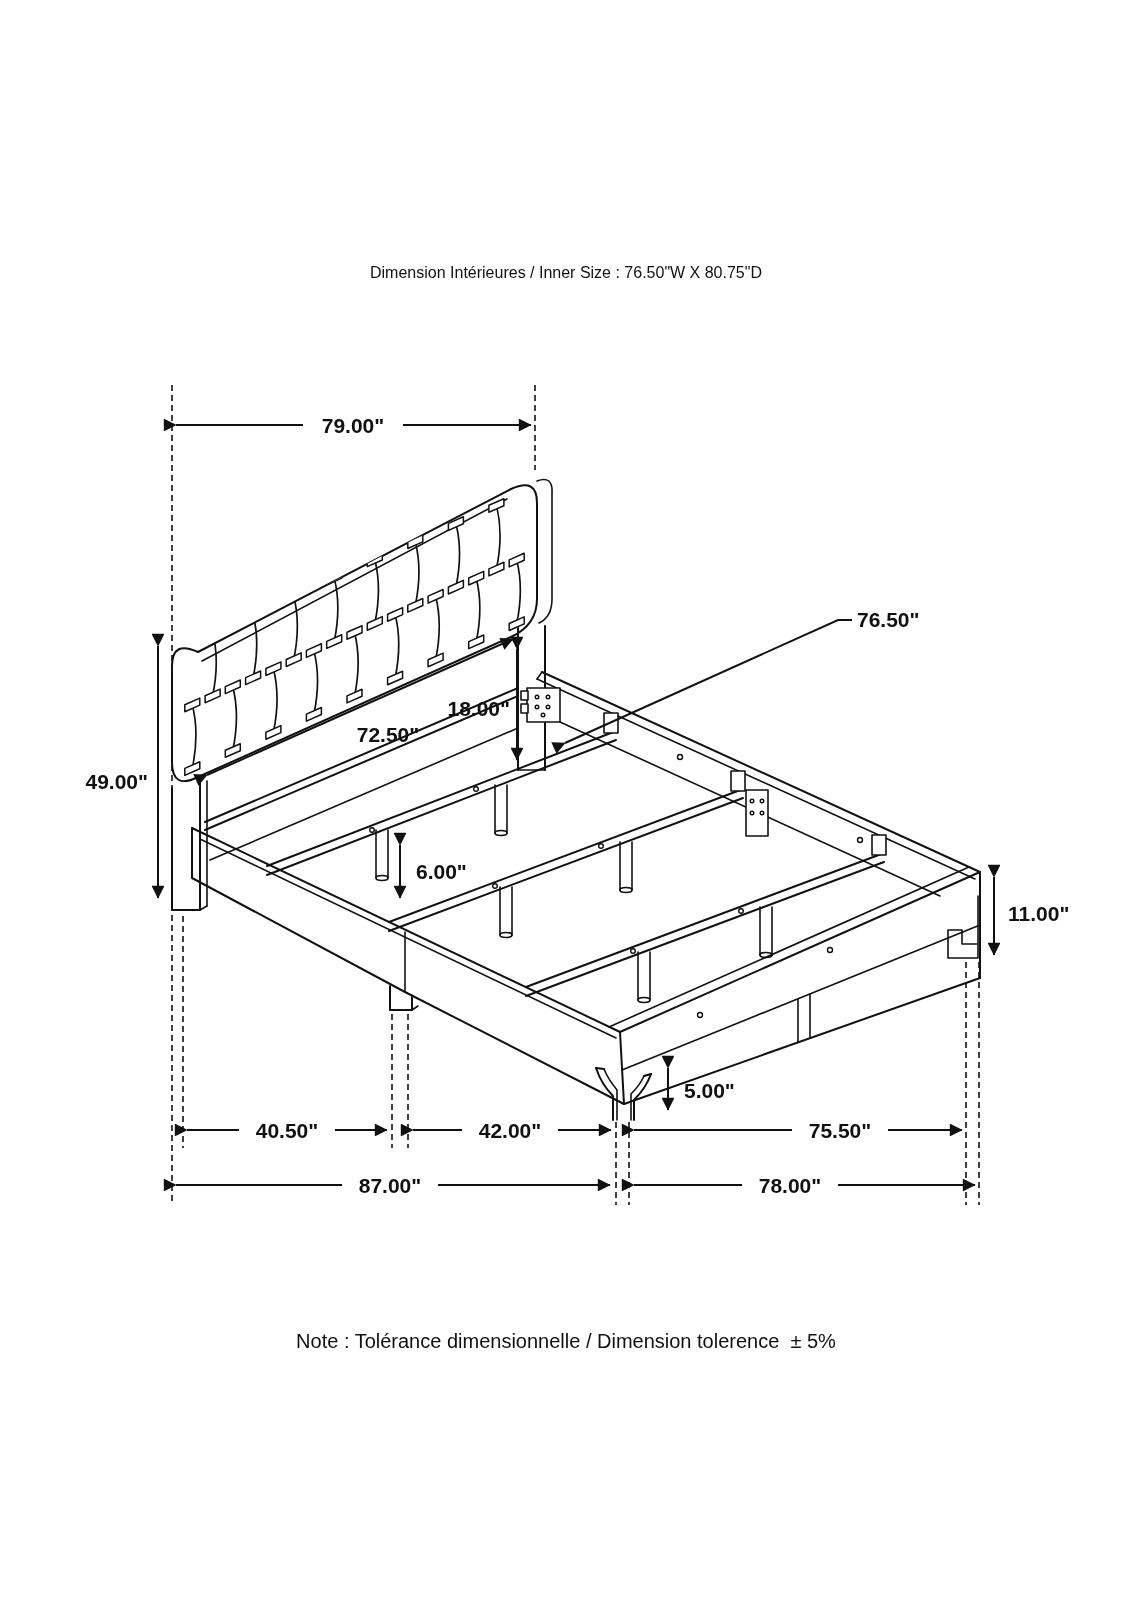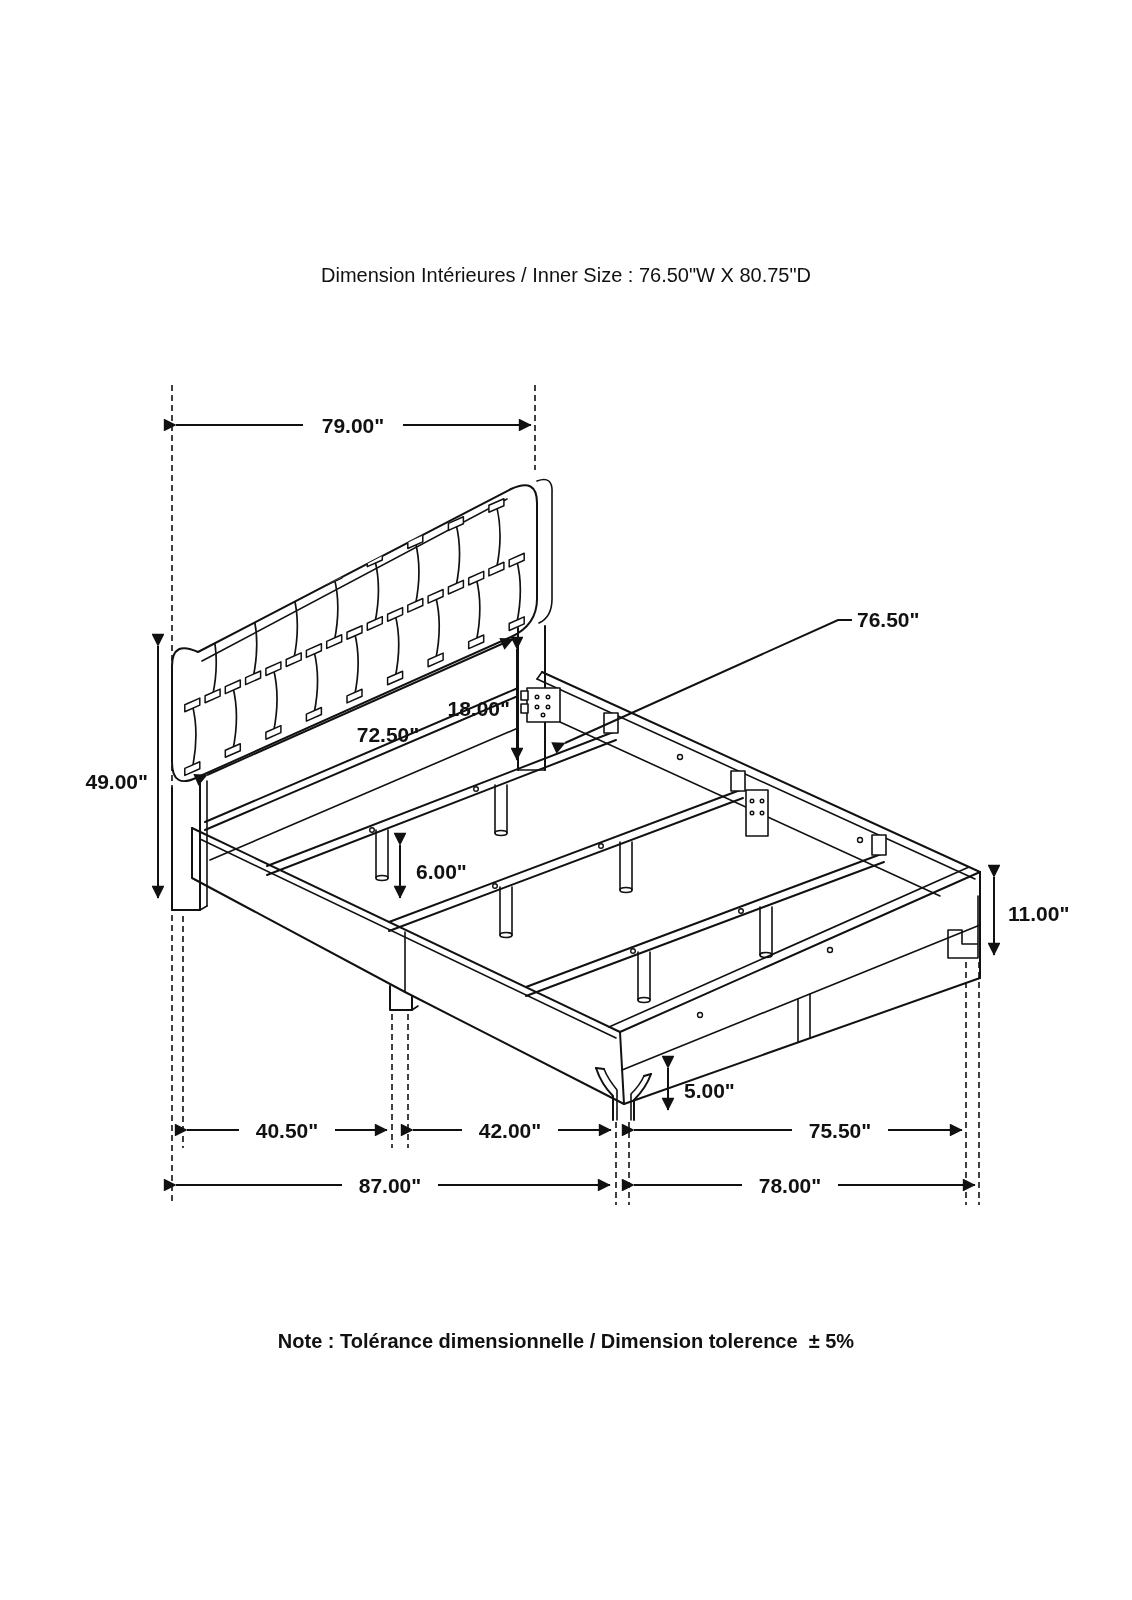--- a/index.html
+++ b/index.html
@@ -1,21 +1,21 @@
 <!DOCTYPE html>
 <html><head>
 <meta charset="utf-8">
 <style>
   html,body{margin:0;padding:0;background:#fff;}
   .page{position:relative;width:1132px;height:1600px;background:#fff;overflow:hidden;
         font-family:"Liberation Sans", sans-serif;color:#111;}
   .title-text{position:absolute;left:0;right:0;top:264px;text-align:center;
-              font-size:20px;white-space:pre;}
+              font-size:16px;white-space:pre;}
   .note-text{position:absolute;left:0;right:0;top:1330px;text-align:center;
-             font-size:20px;white-space:pre;font-weight:bold;}
+             font-size:20px;white-space:pre;}
   svg{position:absolute;left:0;top:0;}
   .struct{stroke:#111;fill:none;stroke-width:2;stroke-linejoin:round;stroke-linecap:round;}
   .thin{stroke-width:1.6;}
   .dash{stroke:#111;fill:none;stroke-width:1.6;stroke-dasharray:6 4;}
   .dim{stroke:#111;fill:none;stroke-width:2;}
   .dimlabel{font-family:"Liberation Sans", sans-serif;font-weight:bold;
             font-size:21px;fill:#111;stroke:none;}
   .bg{fill:#fff;stroke:none;}
   .plate{fill:#fff;stroke:#111;stroke-width:1.6;}
   .dot{fill:none;stroke:#111;stroke-width:1.4;}

